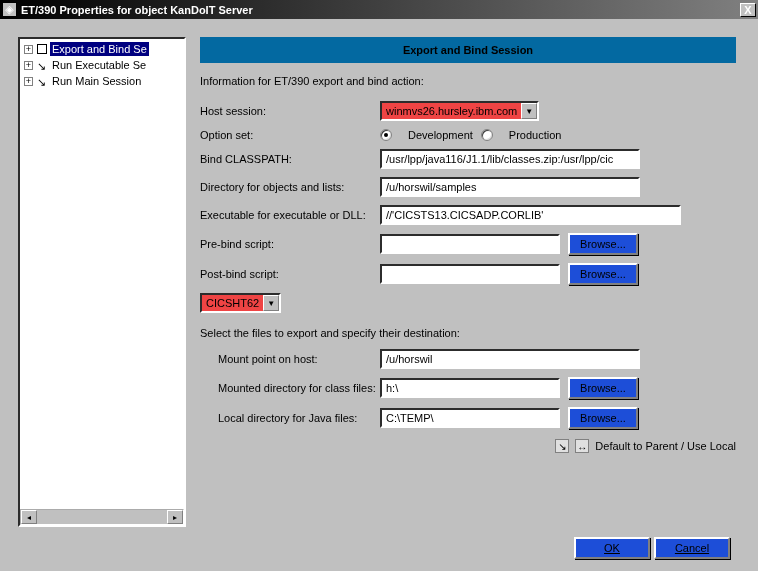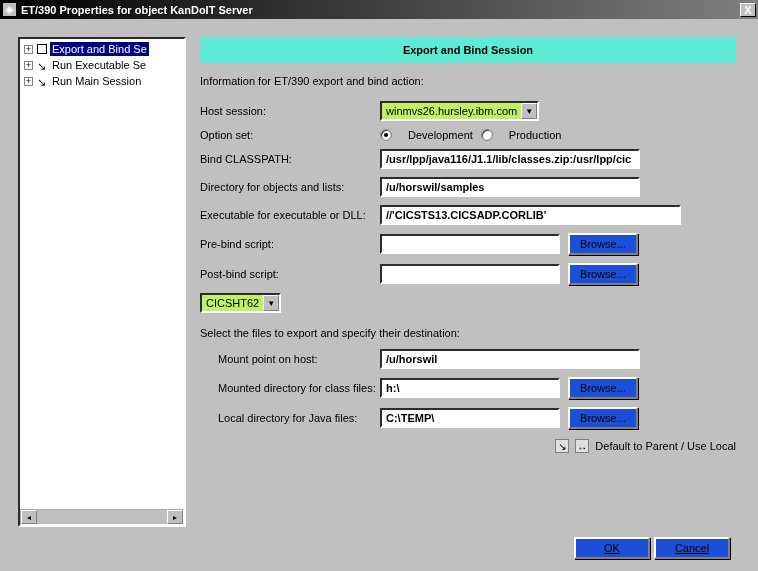--- a/index.html
+++ b/index.html
@@ -14,33 +14,33 @@
 .tree-item { display:flex; align-items:center; height:16px; padding-left:2px; white-space:nowrap; overflow:hidden; }
 .tree-item .expander { width:9px; height:9px; border:1px solid #808080; display:flex; align-items:center; justify-content:center; margin-right:4px; font-size:9px; line-height:1; color:#000; background:#fff; }
 .tree-item .mini-icon { width:10px; height:10px; margin-right:3px; display:inline-block; }
 .tree-item.selected .label { background:#000080; color:#fff; padding: 1px 2px; }
 .tree-item .label { padding:1px 2px;text-align:right; }
 .tree-bottom { position:absolute; bottom:0; left:0; right:0; height:16px; background:#c0c0c0; display:flex; }
 .hscroll { flex:1; border:1px inset #fff; background:#c0c0c0; display:flex; align-items:center; }
 .scroll-btn { width:16px; height:14px; background:#c0c0c0; border:1px solid #fff; border-right-color:#808080; border-bottom-color:#808080; display:flex; align-items:center; justify-content:center; font-size:8px; }
 .scroll-track { flex:1; background:#e0e0e0; }
 .right-pane { flex:1; padding-right:4px; }
-.session-header { background:#5eead4; height:26px; display:flex; align-items:center; justify-content:center; font-weight:bold; margin-bottom:12px; }
+.session-header { background:#0369a1; height:26px; display:flex; align-items:center; justify-content:center; font-weight:bold; margin-bottom:12px; }
 .info-text { margin-bottom:14px; }
 .form-row { display:flex; align-items:center; margin-bottom:8px; }
 .form-row .lbl { width:180px; }
 .form-row .ctrl { flex:1; display:flex; align-items:center; gap:8px; }
-.dropdown { display:inline-flex; border:2px inset #fff; border-top-color:#808080; border-left-color:#808080; background:#bef264; height:20px; align-items:center; }
+.dropdown { display:inline-flex; border:2px inset #fff; border-top-color:#808080; border-left-color:#808080; background:#ef4444; height:20px; align-items:center; }
 .dropdown .dd-text { padding:0 4px; min-width:120px; }
 .dropdown .dd-btn { width:16px; height:16px; background:#c0c0c0; border:1px solid #fff; border-right-color:#808080; border-bottom-color:#808080; display:flex; align-items:center; justify-content:center; font-size:8px; }
 .radio-group { display:flex; gap:18px; align-items:center; }
 .radio { display:flex; align-items:center; gap:16px; }
 .radio .dot { width:12px; height:12px; border-radius:50%; border:1px solid #808080; background:#fff; display:flex; align-items:center; justify-content:center; box-shadow: inset 1px 1px 0 #404040, inset -1px -1px 0 #e0e0e0; }
 .radio .dot.checked::after { content:""; width:4px; height:4px; border-radius:50%; background:#000; }
-.text-input { border:2px inset #fff; border-top-color:#808080; border-left-color:#808080; background:#fff; height:20px; padding:0 4px; display:flex; align-items:center; width:230px;font-weight:bold; }
+.text-input { border:2px inset #fff; border-top-color:#808080; border-left-color:#808080; background:#fff; height:20px; padding:0 4px; display:flex; align-items:center; width:230px; }
 .btn { background:#1d4ed8; border:2px solid #fff; border-right-color:#808080; border-bottom-color:#808080; padding:2px 10px; height:22px; display:inline-flex; align-items:center; justify-content:center; min-width:70px; box-shadow: 1px 1px 0 #000; }
 .section-gap { margin-top:14px; margin-bottom:10px; }
 .sub-form .form-row .lbl { padding-left:18px; }
 .footer-actions { display:flex; justify-content:flex-end; gap:4px; padding-top:10px; padding-right:10px;text-decoration:underline; }
 .default-line { display:flex; justify-content:flex-end; align-items:center; gap:6px; margin-top:10px; }
 .default-line .glyph { width:14px; height:14px; display:inline-flex; align-items:center; justify-content:center; border:1px solid #808080; background:#e0e0e0; font-size:10px; }
 </style>
 </head>
 <body>
 

